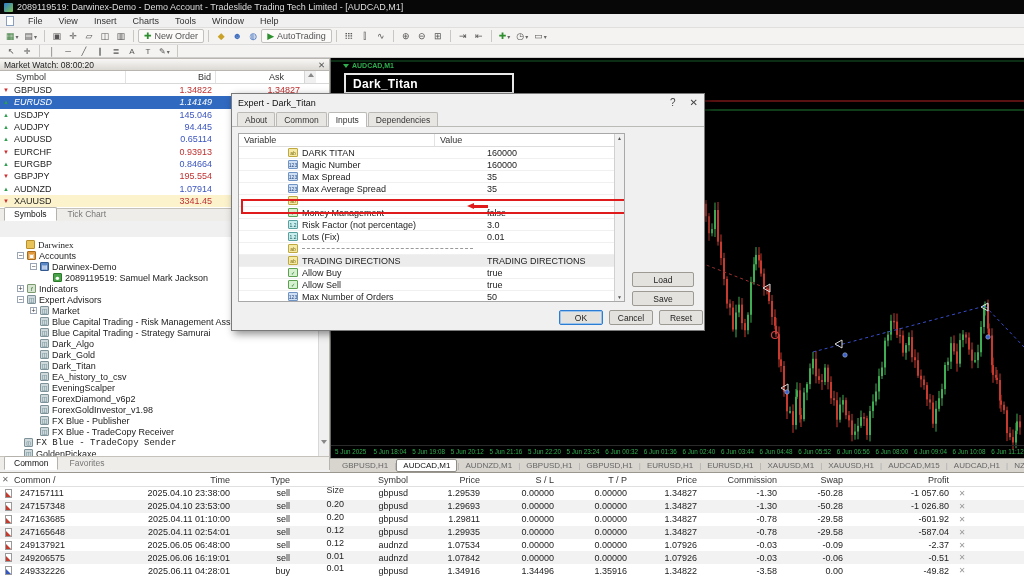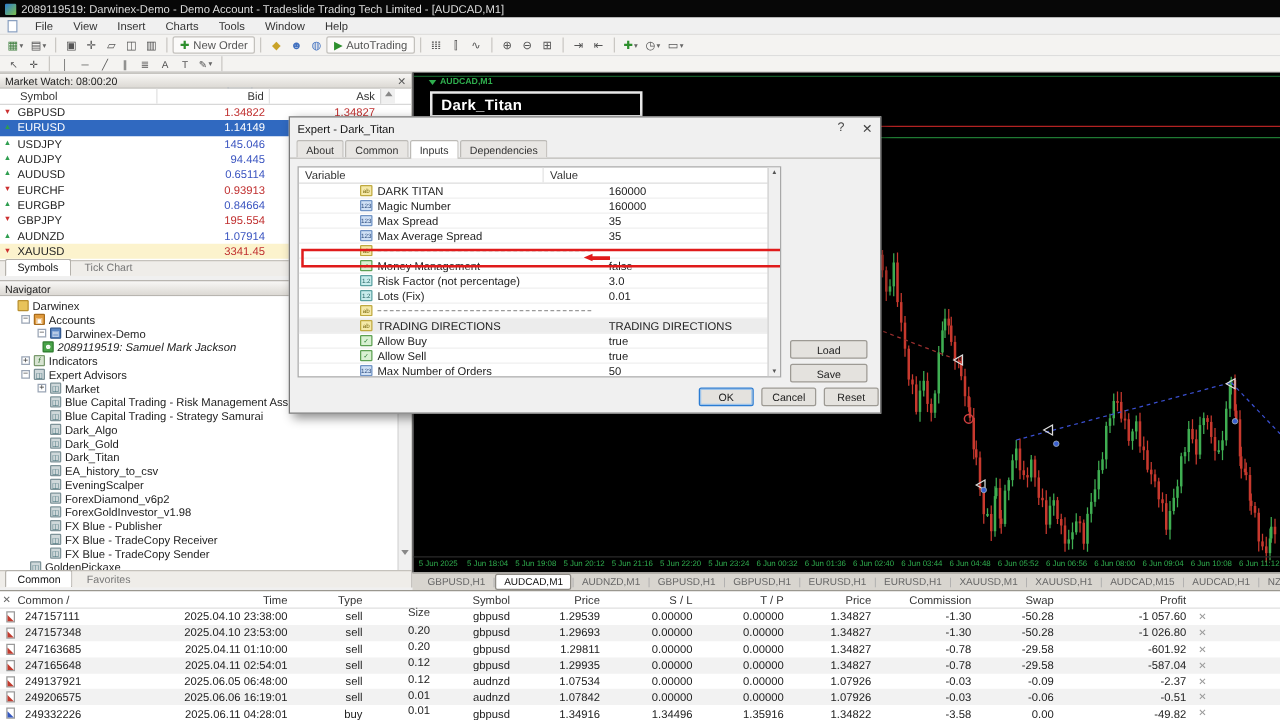--- a/index.html
+++ b/index.html
@@ -22,31 +22,31 @@
   .tf-btn { height:12px; padding:0 4px; font-size:7.5px; color:#555; border:1px solid transparent;margin-top:29px; }
   .tf-btn.active { border:1px solid #9db4d0; background:#e6eef8; color:#222; }
 
   
   .panel-caption { position:absolute; left:0; width:330px; height:13px; background:linear-gradient(#f8f7f5,#dcd9d4); border:1px solid #b8b5b0; border-left:none; display:flex; align-items:center; justify-content:space-between; padding:0 4px; font-size:8.5px; color:#222; }
   #mw-caption { top:58px; }
   #mw-table { position:absolute; left:0; top:71px; width:330px; height:137px; background:#fff; border-right:1px solid #b8b5b0; }
   #mw-header { display:flex; height:13px; border-bottom:1px solid #d8d8d8; color:#333; }
   #mw-header .h-sym { width:126px; padding-left:16px; border-right:1px solid #e2e2e2; display:flex; align-items:center; }
   #mw-header .h-bid { width:90px; border-right:1px solid #e2e2e2; display:flex; align-items:center; justify-content:flex-end; padding-right:4px; }
-  #mw-header .h-ask { width:88px; display:flex; align-items:center; justify-content:flex-end; padding-right:4px;text-align:center; }
+  #mw-header .h-ask { width:88px; display:flex; align-items:center; justify-content:flex-end; padding-right:20px;text-align:center; }
   #mw-header .h-scroll { width:12px; background:#f0f0f0; border-left:1px solid #d5d5d5; display:flex; justify-content:center; padding-top:2px; }
   .up-tri { width:0; height:0; border-left:3px solid transparent; border-right:3px solid transparent; border-bottom:4px solid #888; }
   .mw-row { display:flex; height:12.3px; align-items:center; }
   .mw-row .sym-cell { width:126px; display:flex; align-items:center; gap:3px; padding-left:3px; }
   .mw-row .bid-cell { width:90px; text-align:right; padding-right:4px; }
   .mw-row .ask-cell { width:88px; text-align:right; padding-right:4px; }
   .mw-arrow { font-size:6px; width:8px; }
   .arrow-up { color:#2e9e4f; } .arrow-down { color:#cc2f2f; }
   .price-up { color:#3b55c0; } .price-down { color:#c03030; }
-  .mw-row.selected { background:#3069c0; color:#fff; }
+  .mw-row.selected { background:#3069c0; color:#fff;font-style:italic; }
   .mw-row.selected .bid-cell, .mw-row.selected .sym-cell { color:#fff; }
   .mw-row.gold { background:#fcf3cd; }
   .tabs-strip { position:absolute; left:0; width:330px; height:13px; background:#efede9; border-top:1px solid #c5c2bc; border-right:1px solid #b8b5b0; display:flex; align-items:flex-end; padding-left:4px; gap:1px; }
   #mw-tabs { top:208px; }
   .strip-tab { font-size:8.5px; color:#777; padding:1px 9px; border:1px solid transparent; }
   .strip-tab.active { background:#fff; border:1px solid #b5b2ac; border-bottom:1px solid #fff; color:#111; border-radius:2px 2px 0 0; }
   #nav-caption { top:224px; }
   #nav-tree { position:absolute; left:0; top:237px; width:330px; height:219px; background:#fff; border-right:1px solid #b8b5b0; overflow:hidden; padding-top:2px; }
   .tree-row { height:11px; display:flex; align-items:center; gap:3px; }
   .expander { width:7px; height:7px; border:1px solid #9aa5b5; background:#fff; font-size:7px; line-height:5px; text-align:center; color:#333; flex:none; }
@@ -298,40 +298,37 @@
           <span class="bid-cell price-down">3341.45</span>
           <span class="ask-cell price-down"></span>
         </div>
       </div>
   </div>
   <div id="mw-tabs" class="tabs-strip">
       <span class="strip-tab active">Symbols</span>
       <span class="strip-tab">Tick Chart</span>
     </div>
 
-  <div id="nav-caption" class="panel-caption">
-    <span>Navigator</span>
-  </div>
   <div id="nav-tree">
-      <div class="tree-row" style="padding-left: 4px;">
+      <div class="tree-row" style="padding-left: 16px; font-family: Liberation Serif, serif;">
         <span class="expander blank"></span>
         <span class="t-ico ico-folder"></span>
         <span>Darwinex</span>
       </div>
       <div class="tree-row" style="padding-left: 17px;">
         <span class="expander">−</span>
         <span class="t-ico ico-accounts">▣</span>
         <span>Accounts</span>
       </div>
       <div class="tree-row" style="padding-left: 30px;">
         <span class="expander">−</span>
         <span class="t-ico ico-account-server">▤</span>
         <span>Darwinex-Demo</span>
       </div>
-      <div class="tree-row" style="padding-left: 24px; font-style: italic;">
+      <div class="tree-row" style="padding-left: 43px;">
         <span class="expander blank"></span>
         <span class="t-ico ico-user">☻</span>
         <span>2089119519: Samuel Mark Jackson</span>
       </div>
       <div class="tree-row" style="padding-left: 17px;">
         <span class="expander">+</span>
         <span class="t-ico ico-indicators">f</span>
         <span>Indicators</span>
       </div>
       <div class="tree-row" style="padding-left: 17px;">
@@ -392,21 +389,21 @@
       <div class="tree-row" style="padding-left: 30px;">
         <span class="expander blank"></span>
         <span class="t-ico ico-expert">◫</span>
         <span>FX Blue - Publisher</span>
       </div>
       <div class="tree-row" style="padding-left: 30px;">
         <span class="expander blank"></span>
         <span class="t-ico ico-expert">◫</span>
         <span>FX Blue - TradeCopy Receiver</span>
       </div>
-      <div class="tree-row" style="padding-left: 30px;">
+      <div class="tree-row" style="padding-left: 14px; font-family: Liberation Mono, monospace;">
         <span class="expander blank"></span>
         <span class="t-ico ico-expert">◫</span>
         <span>FX Blue - TradeCopy Sender</span>
       </div>
       <div class="tree-row" style="padding-left: 14px;">
         <span class="expander blank"></span>
         <span class="t-ico ico-expert">◫</span>
         <span>GoldenPickaxe</span>
       </div>
     </div>

